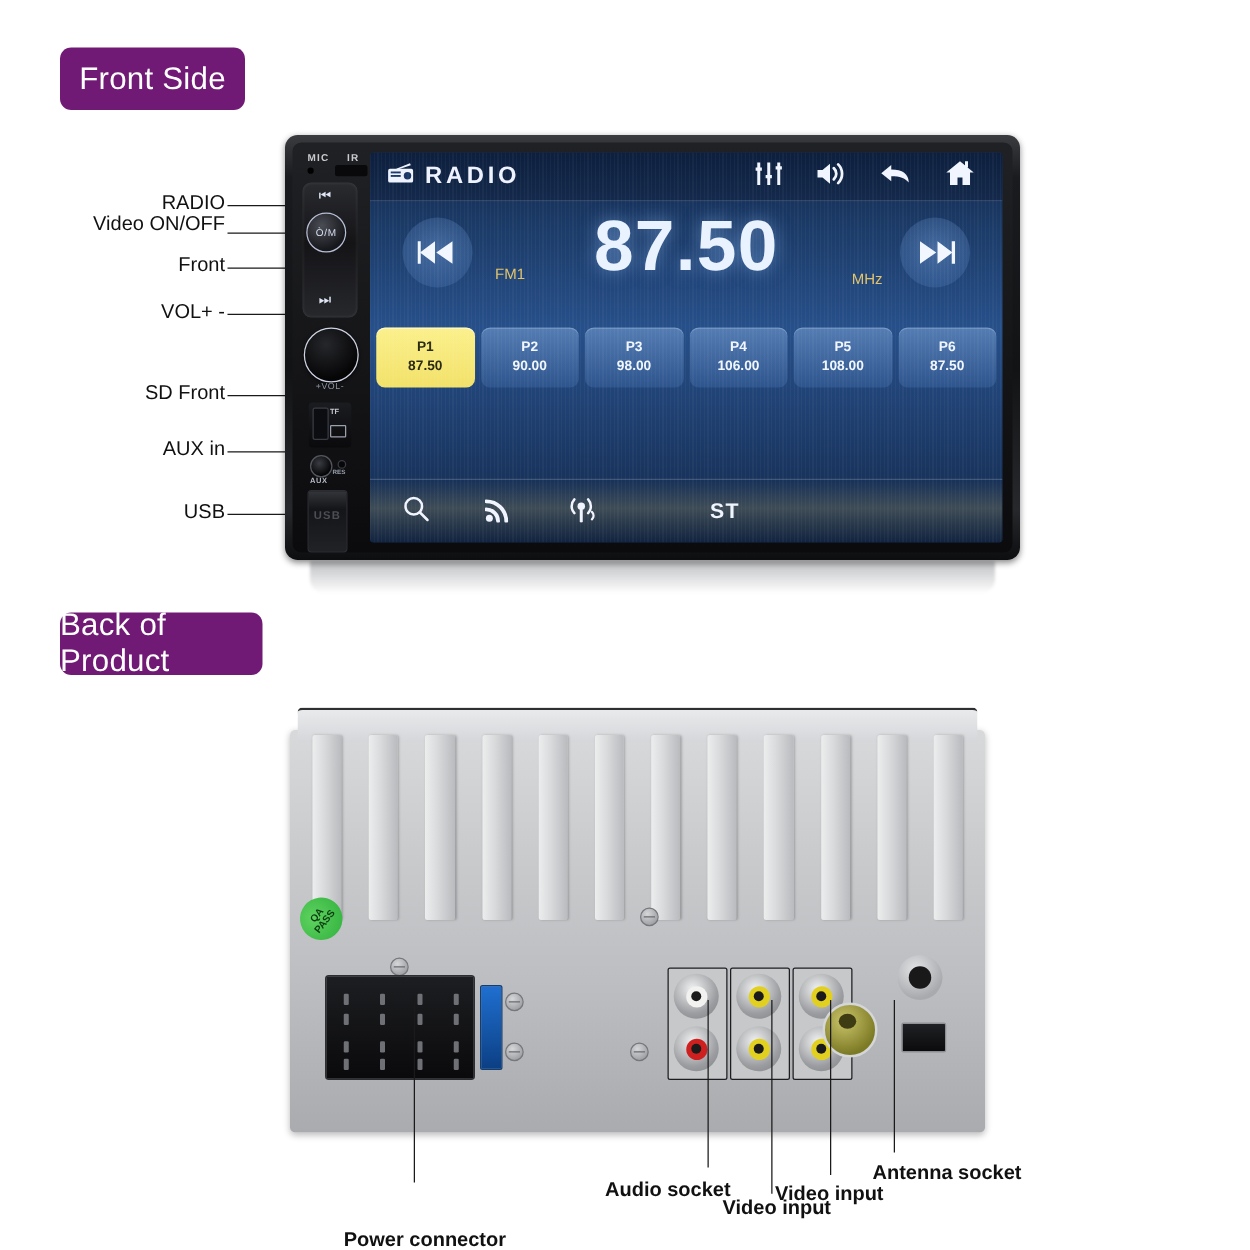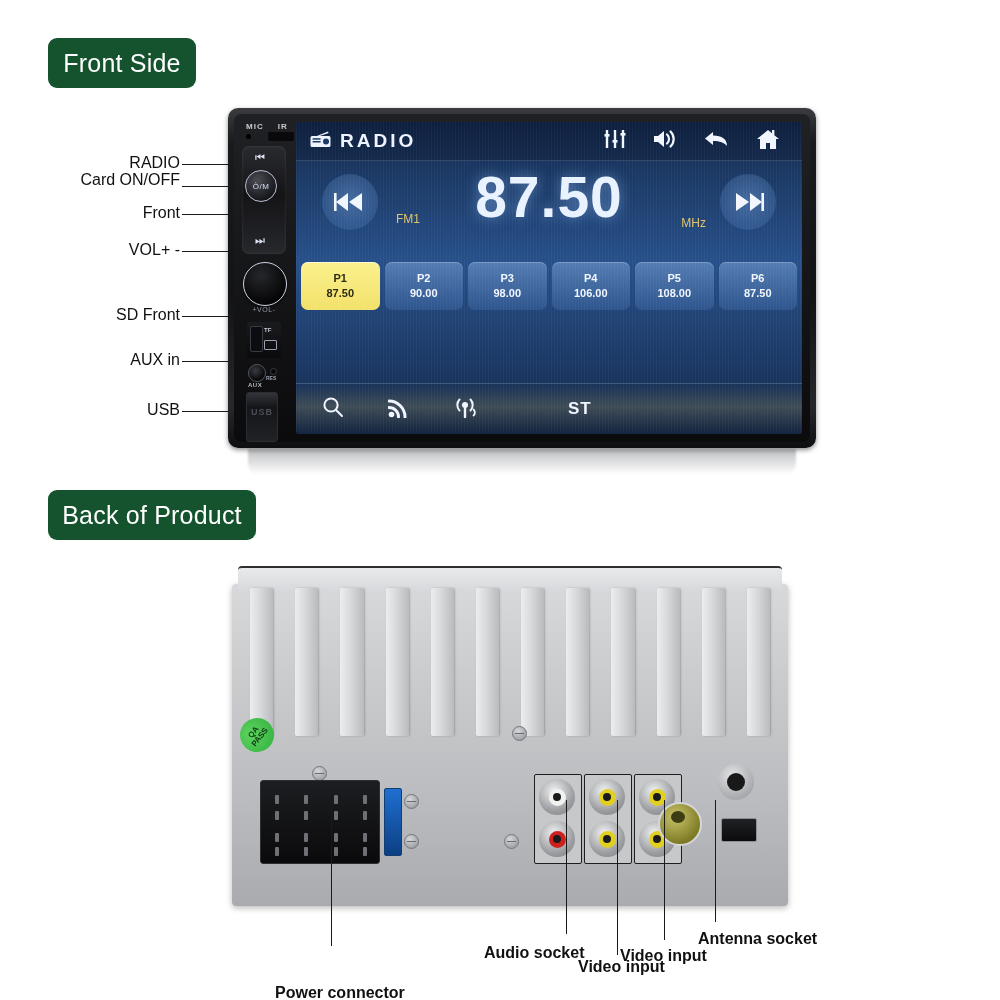--- a/index.html
+++ b/index.html
@@ -2,26 +2,26 @@
 <html><head>
 <meta charset="utf-8">
 <style>
   html,body{margin:0;padding:0;}
   body{
     width:1000px;height:1000px;background:#ffffff;
     font-family:"Liberation Sans",sans-serif;
     position:relative;overflow:hidden;
   }
   .badge{
-    position:absolute;background:#14532d;color:#fff;
+    position:absolute;background:#701a75;color:#fff;
     border-radius:9px;display:flex;align-items:center;justify-content:center;
     font-size:25px;letter-spacing:.2px;
   }
   #badge-front{left:48px;top:38px;width:148px;height:50px;}
-  #badge-back{left:48px;top:490px;width:208px;height:50px;}
+  #badge-back{left:48px;top:490px;width:162px;height:50px;}
 
   
   #front-unit{position:absolute;left:228px;top:108px;width:588px;height:340px;}
   .bezel{
     position:absolute;inset:0;border-radius:10px;
     background:linear-gradient(180deg,#3b3c40 0%,#1a1b1e 10%,#121315 55%,#27282b 88%,#0d0e10 100%);
     box-shadow:0 2px 5px rgba(0,0,0,.45);
   }
   .bezel-inner{
     position:absolute;left:6px;top:6px;right:6px;bottom:6px;border-radius:7px;
@@ -227,21 +227,21 @@
 <div class="badge" id="badge-front">
   <span>Front Side</span>
 </div>
 
 <div class="callout" style="left:60px;top:165px;width:120px;">
   <span class="txt">RADIO</span>
 </div>
 <div class="lead" style="left:182px;top:164px;width:46px;"></div>
 
 <div class="callout" style="left:30px;top:182px;width:150px;">
-  <span class="txt">Card ON/OFF</span>
+  <span class="txt">Video ON/OFF</span>
 </div>
 <div class="lead" style="left:182px;top:186px;width:46px;"></div>
 
 <div class="callout" style="left:70px;top:215px;width:110px;">
   <span class="txt">Front</span>
 </div>
 <div class="lead" style="left:182px;top:214px;width:46px;"></div>
 
 <div class="callout" style="left:50px;top:252px;width:130px;">
   <span class="txt">VOL+ -</span>

